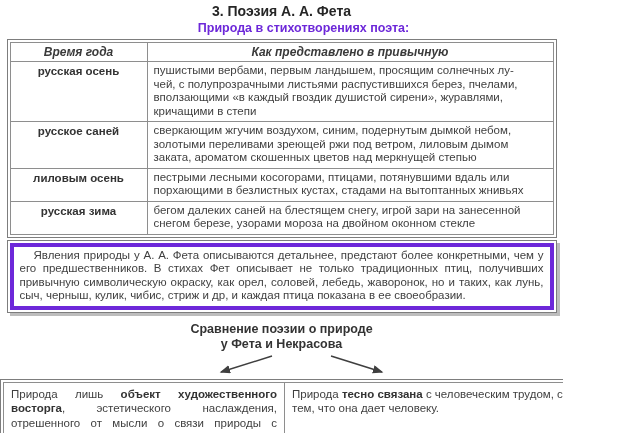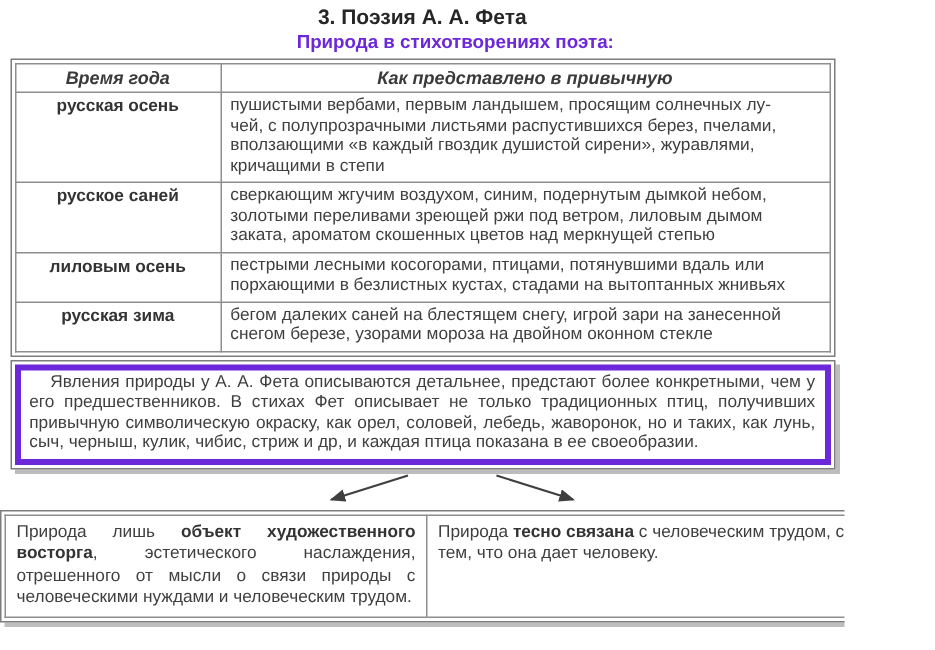--- a/index.html
+++ b/index.html
@@ -145,20 +145,22 @@
 снегом березе, узорами мороза на двойном оконном стекле</td>
         </tr>
       </tbody>
     </table>
   </div>
 
   <div class="dbox summary-wrap shadow">
     <div class="summary-inner">Явления природы у А. А. Фета описываются детальнее, предстают более конкретными, чем у его предшественников. В стихах Фет описывает не только традиционных птиц, получивших привычную символическую окраску, как орел, соловей, лебедь, жаворонок, но и таких, как лунь, сыч, черныш, кулик, чибис, стриж и др, и каждая птица показана в ее своеобразии.</div>
   </div>
 
+  <div class="cmp-heading">Сравнение поэзии о природе
+у Фета и Некрасова</div>
 
   <svg class="arrows" width="623" height="23" viewBox="0 0 623 23">
     <defs>
       <marker id="ah" markerWidth="9" markerHeight="8" refX="6.5" refY="3" orient="auto">
         <path d="M0,0 L7.5,3 L0,6 z" fill="#3f3f3f"></path>
       </marker>
     </defs>
     <line x1="272" y1="3" x2="221" y2="19" stroke="#3f3f3f" stroke-width="1.4" marker-end="url(#ah)"></line>
     <line x1="331" y1="3" x2="382" y2="19" stroke="#3f3f3f" stroke-width="1.4" marker-end="url(#ah)"></line>
   </svg>

